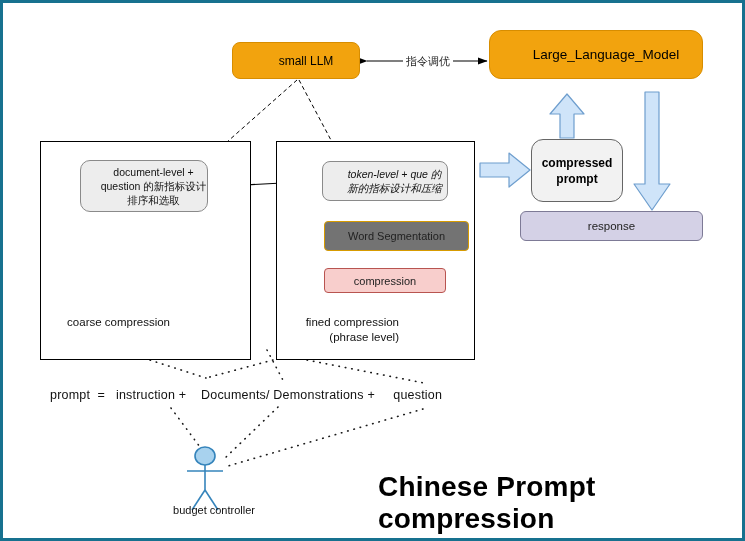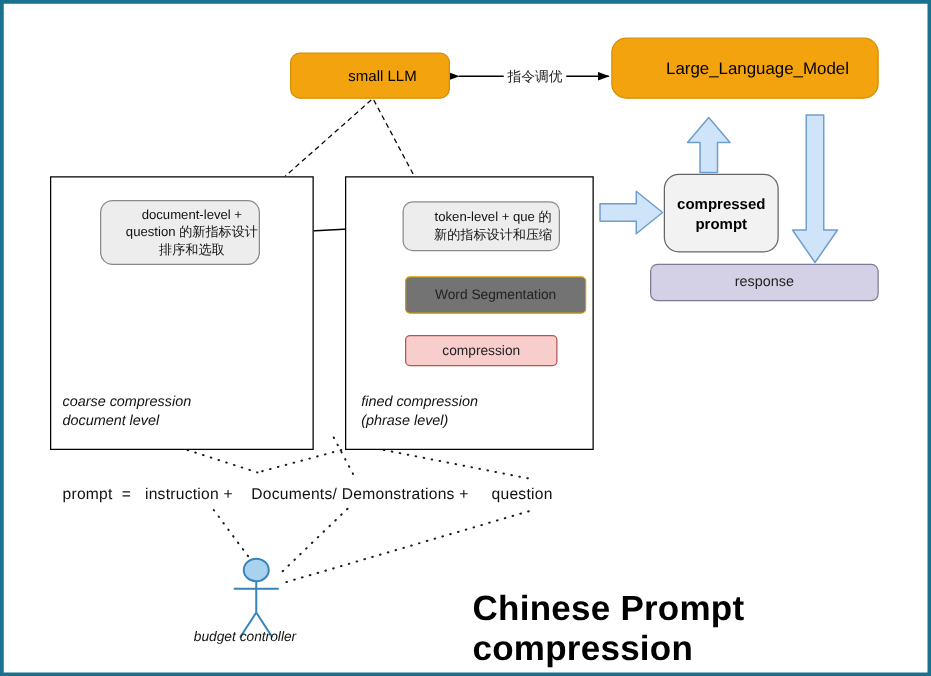--- a/index.html
+++ b/index.html
@@ -2,21 +2,21 @@
 <html><head>
 <meta charset="utf-8">
 <style>
   html,body{margin:0;padding:0;background:#fff;font-family:"Liberation Sans","DejaVu Sans",sans-serif;}
   #canvas{position:relative;width:745px;height:541px;box-sizing:border-box;border:3px solid #17718f;background:#fff;overflow:hidden;}
   .abs{position:absolute;box-sizing:border-box;}
   .node{display:flex;align-items:center;justify-content:center;text-align:center;}
   .orange{background:#f2a30e;border:1px solid #d78d00;color:#000;padding-left:20px;}
   .grayround{background:#ededed;border:1px solid #8a8a8a;border-radius:10px;font-size:10.5px;line-height:14px;color:#111;padding-left:19px;}
   .container{background:#fff;border:1px solid #000;}
-  .smalllabel{font-size:11.5px;line-height:15px;color:#111;text-align:left;font-style:italic;}
+  .smalllabel{font-size:11.5px;line-height:15px;color:#111;text-align:right;}
   svg{position:absolute;left:0;top:0;}
   .formula{white-space:pre;font-size:12.5px;font-weight:500;color:#111;letter-spacing:.2px;}
   .title{font-size:28px;font-weight:700;color:#000;letter-spacing:.2px;}
   .tune{background:#fff;font-size:11px;color:#1a1a1a;padding:0 3px;}
 </style>
 </head>
 <body>
 
 <div id="canvas">
 
@@ -74,38 +74,37 @@
   <div class="abs container" style="left:273px;top:138px;width:199px;height:219px;"></div>
 
   <div class="abs node grayround" style="left:77px;top:157px;width:128px;height:52px;">
     <div>
       <div>document-level +</div>
       <div>question 的新指标设计</div>
       <div>排序和选取</div>
     </div>
   </div>
 
-  <div class="abs node grayround" style="left:319px;top:158px;width:126px;height:40px;border-radius:8px;">
+  <div class="abs node grayround" style="left:319px;top:158px;width:126px;height:40px;border-radius:8px;font-style:italic;">
     <div>
       <div>token-level + que 的</div>
       <div>新的指标设计和压缩</div>
     </div>
   </div>
 
   <div class="abs node" style="left:321px;top:218px;width:145px;height:30px;background:#737373;border:1px solid #d79b00;border-radius:4px;font-size:11px;color:#222;">
     <span>Word Segmentation</span>
   </div>
 
   <div class="abs node" style="left:321px;top:265px;width:122px;height:25px;background:#f8cecc;border:1px solid #b85450;border-radius:4px;font-size:11px;color:#222;">
     <span>compression</span>
   </div>
 
   <div class="abs smalllabel" style="left:47px;top:312px;width:120px;">
     <div>coarse compression</div>
-    <div>document level</div>
   </div>
 
   <div class="abs smalllabel" style="left:286px;top:312px;width:110px;">
     <div>fined compression</div>
     <div>(phrase  level)</div>
   </div>
 
   <div class="abs node" style="left:528px;top:136px;width:92px;height:63px;background:#f2f2f2;border:1px solid #666;border-radius:12px;font-size:12px;font-weight:600;line-height:16px;color:#000;">
     <div>
       <div>compressed</div>

